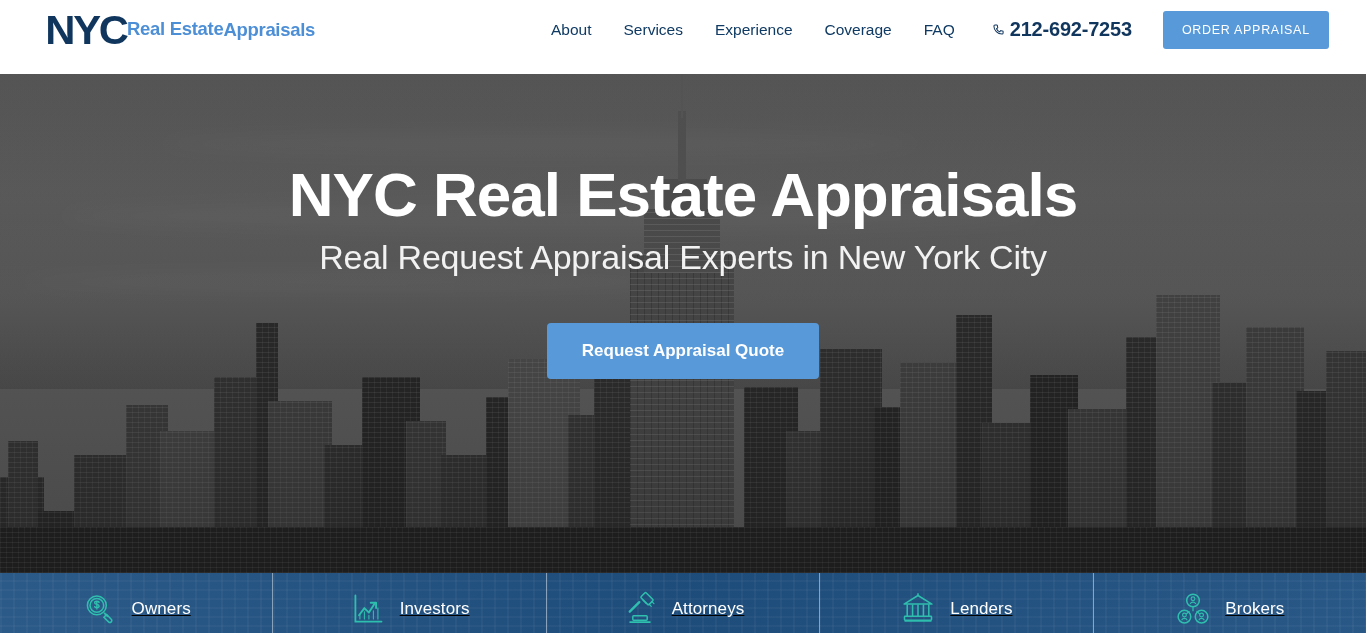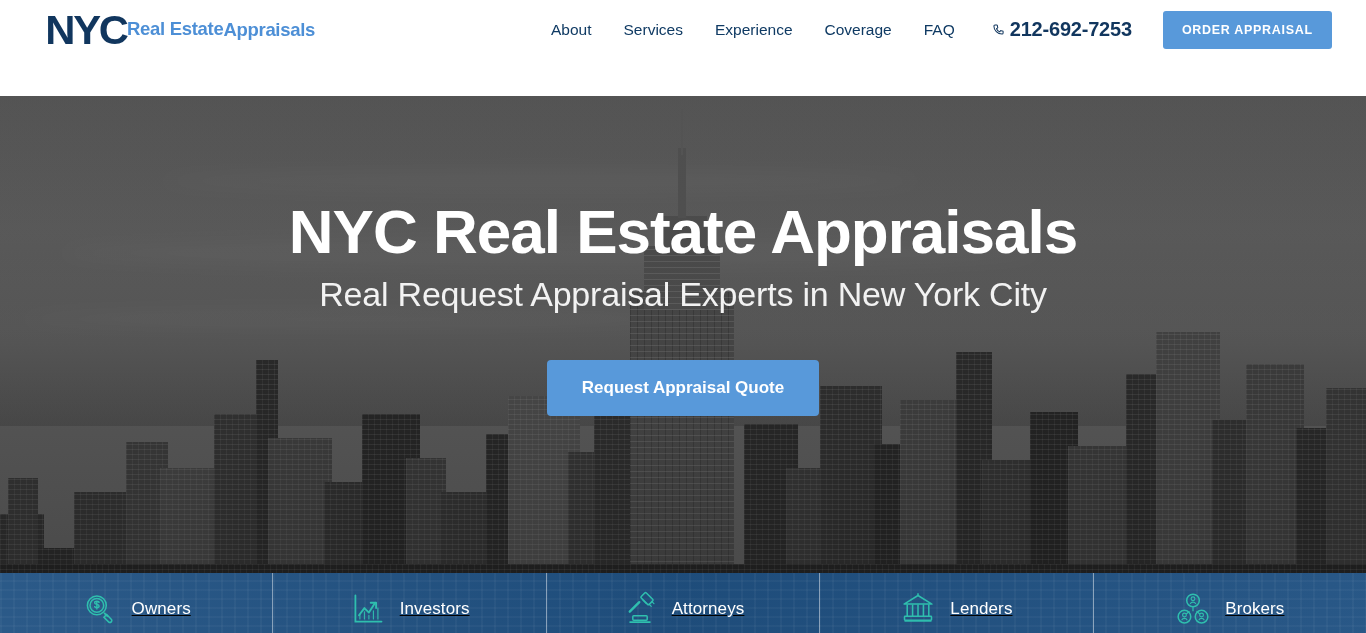--- a/index.html
+++ b/index.html
@@ -50,31 +50,31 @@
     display:flex; align-items:center;
     margin-left:5px; margin-right:31px; cursor:pointer;
   }
   .phone-ico { width:13px; height:15px; margin-right:5px; display:block; }
   .phone-num {
     font-size:20px; color:#11365e; font-weight:bold;
     letter-spacing:-0.2px; white-space:nowrap;
   }
   .order-btn {
     background:#5899da; color:#fff;
-    font-size:12.5px; font-weight:bold;
+    font-size:12.5px; font-weight:normal;
     letter-spacing:0.7px;
     padding:12px 19px; border:none; border-radius:3px;
     cursor:pointer; white-space:nowrap;
   }
 
   
   .hero {
     position:absolute; top:59px; left:0;
     width:1366px; height:514px;
-    overflow:hidden; background:#6e6e6e;margin-top:37px;
+    overflow:hidden; background:#6e6e6e;
   }
   .sky {
     position:absolute; top:0; left:0; width:1366px; height:330px;
     background:linear-gradient(180deg,#6b6b6b 0%, #707070 40%, #6a6a6a 75%, #5d5d5d 100%);
   }
   .sky-haze {
     position:absolute; left:0; width:1366px;
     background:rgba(255,255,255,0.045);
     border-radius:50%; filter:blur(9px);
   }

